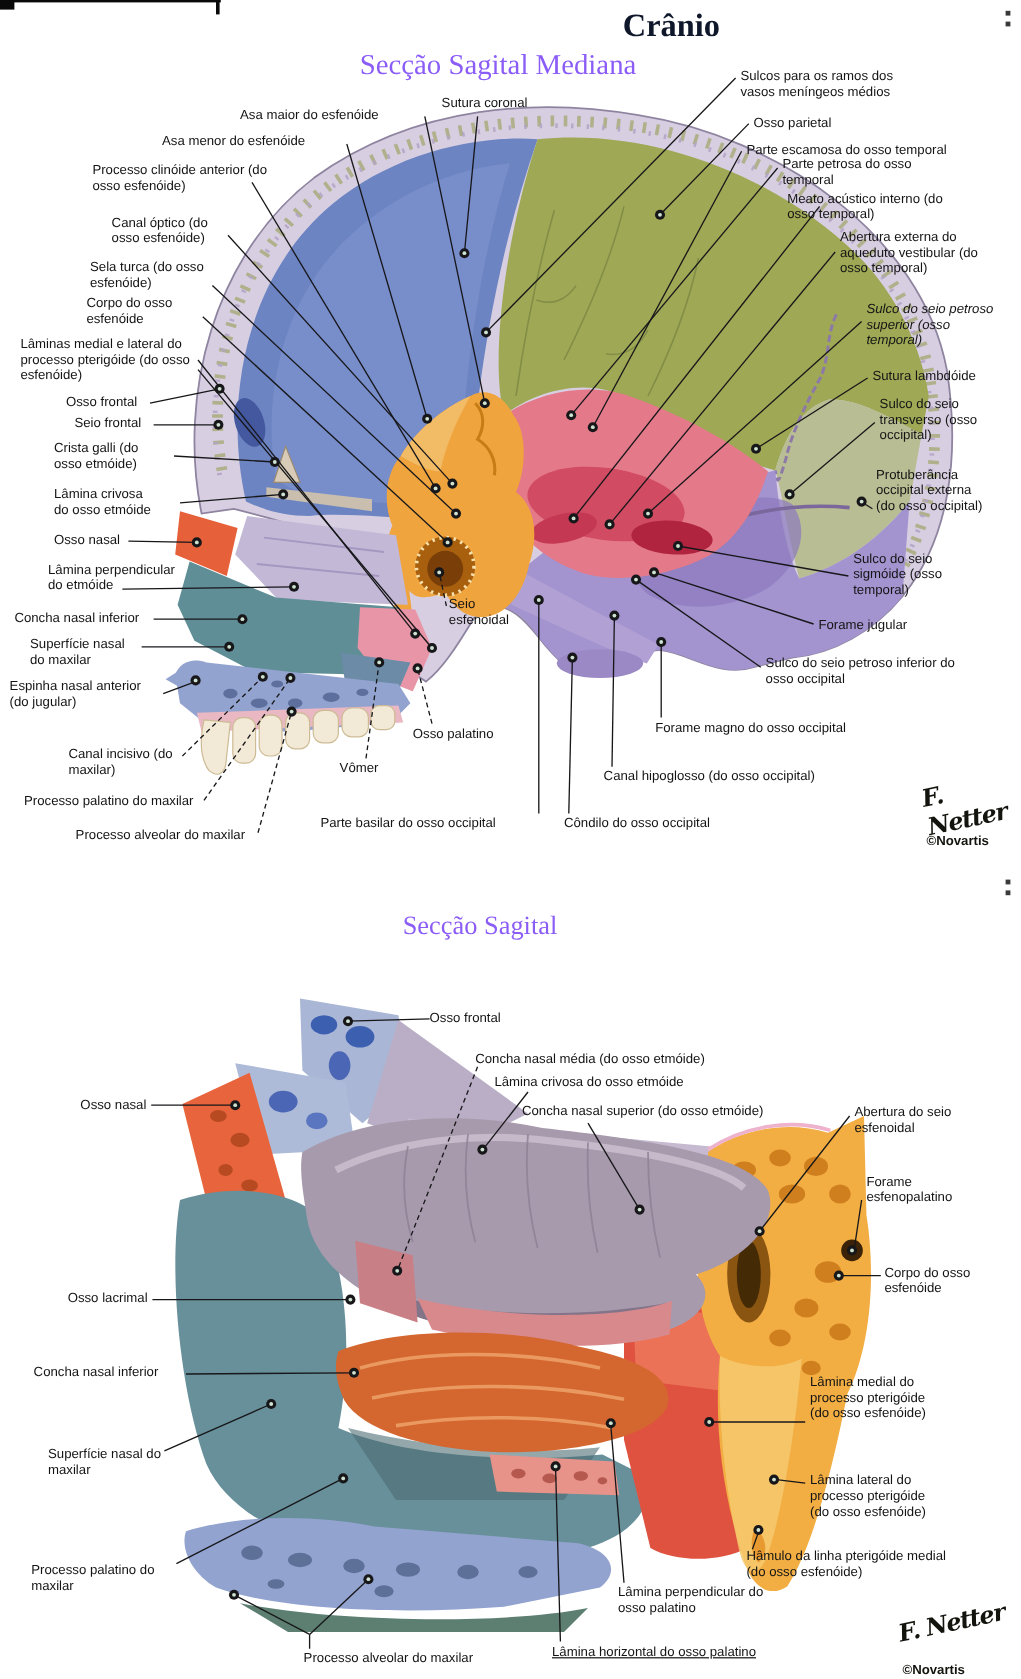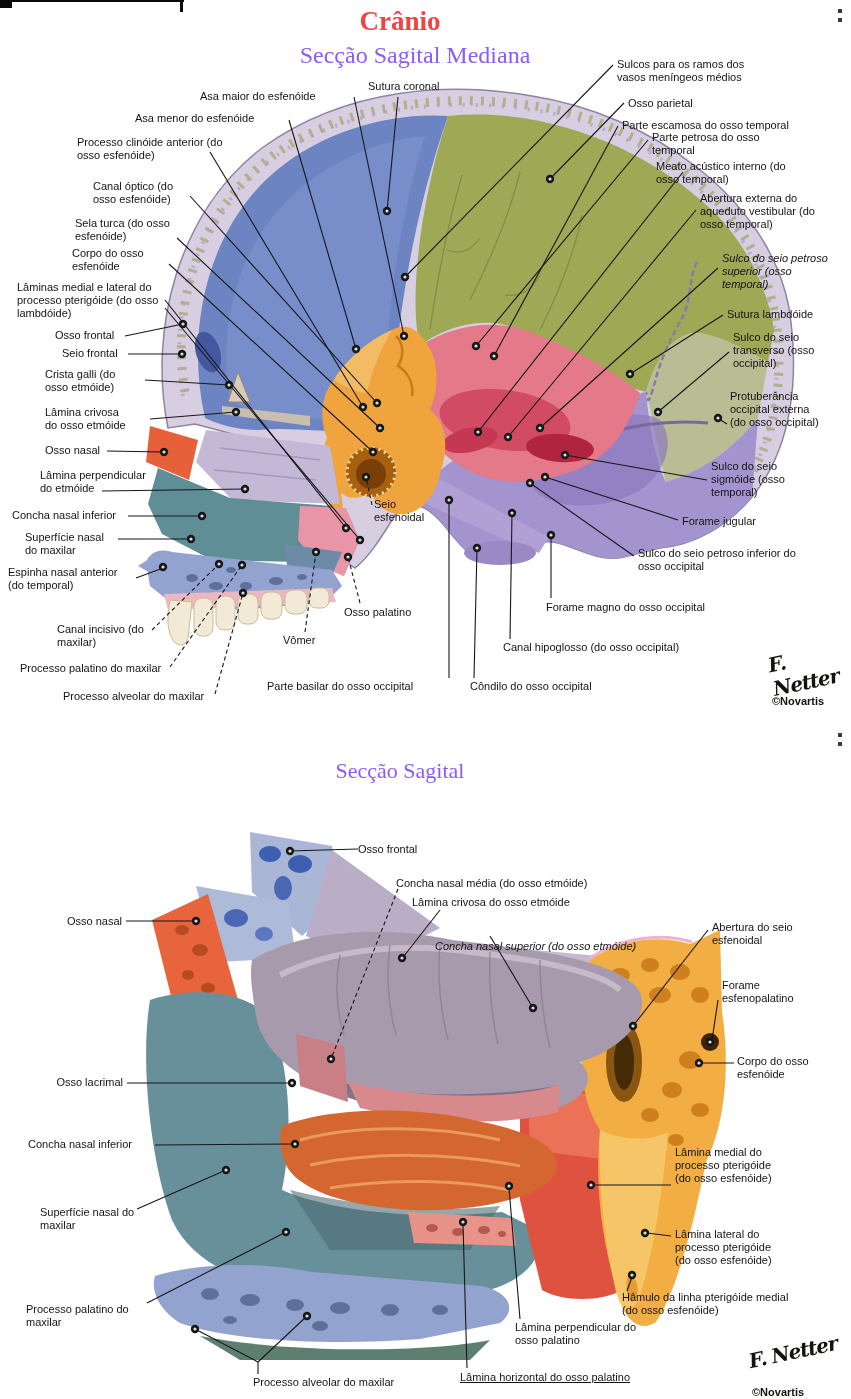--- a/index.html
+++ b/index.html
@@ -2,21 +2,21 @@
 <html><head>
 <meta charset="utf-8">
 <style>
   html,body{margin:0;padding:0;background:#fff;}
   .page{position:relative;width:851px;height:1399px;background:#fff;overflow:hidden;
         font-family:"Liberation Sans",sans-serif;}
   .art{position:absolute;left:0;top:0;width:851px;height:1399px;}
   .lbl{position:absolute;font:11px/1.18 "Liberation Sans",sans-serif;color:#141414;}
   .ra{text-align:right;}
   .ttl{position:absolute;font-family:"Liberation Serif",serif;font-weight:bold;
-       color:#ef4444;text-align:center;}
+       color:#0f172a;text-align:right;}
   .sub{position:absolute;font-family:"Liberation Serif",serif;font-weight:normal;
        color:#8b5cf6;text-align:center;}
   .sig{position:absolute;font-family:"DejaVu Serif",serif;font-style:italic;font-weight:bold;
        font-size:20px;color:#14140e;transform:rotate(-12deg);letter-spacing:-1px;}
   .credit{position:absolute;font:bold 11px "Liberation Sans",sans-serif;color:#14140e;}
   .corner-mark{position:absolute;left:0;top:0;width:12px;height:8px;background:#090909;}
   .top-rule{position:absolute;left:0;top:0;width:184px;height:2px;background:#090909;}
   .top-rule-tick{position:absolute;left:180px;top:0;width:3px;height:12px;background:#090909;}
   .dots-artifact{position:absolute;width:4px;height:16px;}
   .dots-artifact i{position:absolute;left:0;width:4px;height:4px;background:#3a3a3a;display:block;}
@@ -312,30 +312,30 @@
   <div class="sub" style="left:200px;top:42px;width:430px;font-size:24px;">Secção Sagital Mediana</div>
 
   <div class="lbl" style="left:368px;top:80px;width:110px;">Sutura coronal</div>
 
   <div class="lbl" style="left:200px;top:90px;width:160px;">Asa maior do esfenóide</div>
   <div class="lbl" style="left:135px;top:112px;width:160px;">Asa menor do esfenóide</div>
   <div class="lbl" style="left:77px;top:136px;width:150px;">Processo clinóide anterior (do osso esfenóide)</div>
   <div class="lbl" style="left:93px;top:180px;width:95px;">Canal óptico (do osso esfenóide)</div>
   <div class="lbl" style="left:75px;top:217px;width:96px;">Sela turca (do osso esfenóide)</div>
   <div class="lbl" style="left:72px;top:247px;width:92px;">Corpo do osso esfenóide</div>
-  <div class="lbl" style="left:17px;top:281px;width:142px;">Lâminas medial e lateral do processo pterigóide (do osso lambdóide)</div>
+  <div class="lbl" style="left:17px;top:281px;width:142px;">Lâminas medial e lateral do processo pterigóide (do osso esfenóide)</div>
   <div class="lbl" style="left:55px;top:329px;width:80px;">Osso frontal</div>
   <div class="lbl" style="left:62px;top:347px;width:80px;">Seio frontal</div>
   <div class="lbl" style="left:45px;top:368px;width:96px;">Crista galli (do osso etmóide)</div>
   <div class="lbl" style="left:45px;top:406px;width:88px;">Lâmina crivosa do osso etmóide</div>
   <div class="lbl" style="left:45px;top:444px;width:70px;">Osso nasal</div>
   <div class="lbl" style="left:40px;top:469px;width:118px;">Lâmina perpendicular do etmóide</div>
   <div class="lbl" style="left:12px;top:509px;width:130px;">Concha nasal inferior</div>
   <div class="lbl" style="left:25px;top:531px;width:92px;">Superfície nasal do maxilar</div>
-  <div class="lbl" style="left:8px;top:566px;width:118px;">Espinha nasal anterior (do temporal)</div>
+  <div class="lbl" style="left:8px;top:566px;width:118px;">Espinha nasal anterior (do jugular)</div>
   <div class="lbl" style="left:57px;top:623px;width:88px;">Canal incisivo (do maxilar)</div>
   <div class="lbl" style="left:20px;top:662px;width:160px;">Processo palatino do maxilar</div>
   <div class="lbl" style="left:63px;top:690px;width:160px;">Processo alveolar do maxilar</div>
 
   <div class="lbl" style="left:617px;top:58px;width:145px;">Sulcos para os ramos dos vasos meníngeos médios</div>
   <div class="lbl" style="left:628px;top:97px;width:120px;">Osso parietal</div>
   <div class="lbl" style="left:622px;top:119px;width:193px;">Parte escamosa do osso temporal</div>
   <div class="lbl" style="left:652px;top:131px;width:130px;">Parte petrosa do osso temporal</div>
   <div class="lbl" style="left:656px;top:160px;width:140px;">Meato acústico interno (do osso temporal)</div>
   <div class="lbl" style="left:700px;top:192px;width:130px;">Abertura externa do aqueduto vestibular (do osso temporal)</div>
@@ -356,21 +356,21 @@
   <div class="lbl" style="left:267px;top:680px;width:200px;">Parte basilar do osso occipital</div>
 
   <div class="sig" style="left:770px;top:645px;">F. Netter</div>
   <div class="credit" style="left:772px;top:695px;">©Novartis</div>
 
   <div class="sub" style="left:150px;top:758px;width:500px;font-size:22px;">Secção Sagital</div>
 
   <div class="lbl" style="left:358px;top:843px;width:110px;">Osso frontal</div>
   <div class="lbl" style="left:396px;top:877px;width:310px;">Concha nasal média (do osso etmóide)</div>
   <div class="lbl" style="left:412px;top:896px;width:270px;">Lâmina crivosa do osso etmóide</div>
-  <div class="lbl" style="left:435px;top:940px;width:280px;font-style:italic;">Concha nasal superior (do osso etmóide)</div>
+  <div class="lbl" style="left:435px;top:920px;width:280px;">Concha nasal superior (do osso etmóide)</div>
 
   <div class="lbl ra" style="left:50px;top:915px;width:72px;">Osso nasal</div>
   <div class="lbl ra" style="left:38px;top:1076px;width:85px;">Osso lacrimal</div>
   <div class="lbl" style="left:28px;top:1138px;width:130px;">Concha nasal inferior</div>
   <div class="lbl" style="left:40px;top:1206px;width:100px;">Superfície nasal do maxilar</div>
   <div class="lbl" style="left:26px;top:1303px;width:112px;">Processo palatino do maxilar</div>
 
   <div class="lbl" style="left:712px;top:921px;width:108px;">Abertura do seio esfenoidal</div>
   <div class="lbl" style="left:722px;top:979px;width:110px;">Forame esfenopalatino</div>
   <div class="lbl" style="left:737px;top:1055px;width:72px;">Corpo do osso esfenóide</div>

